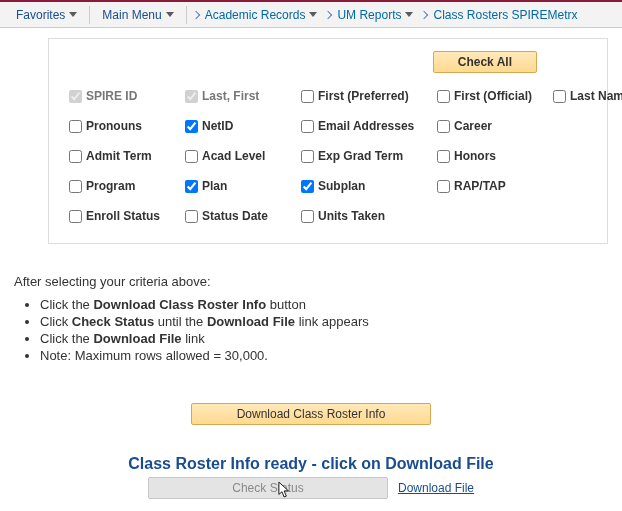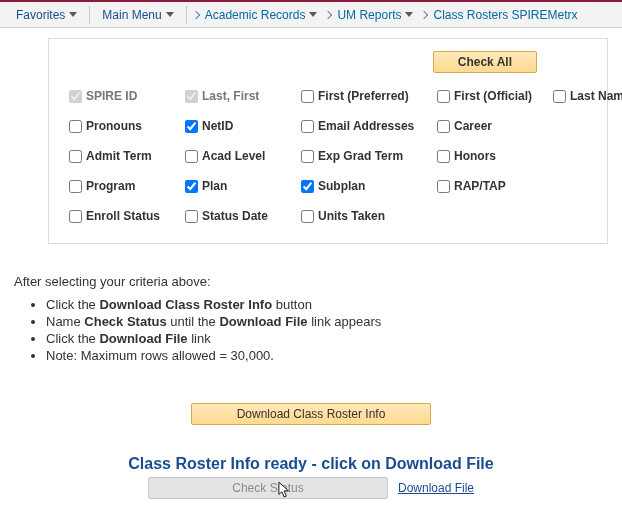--- a/index.html
+++ b/index.html
@@ -121,21 +121,21 @@
     width: 13px; height: 13px;
   }
   .cb.bold { font-weight: bold; }
   .cb.disabled { color: #777; }
   .instructions {
     margin: 30px 0 0 14px;
     font-size: 13px;
   }
   .instructions p { margin: 0 0 8px 0; }
   .instructions ul { margin: 0 0 0 22px; padding: 0; }
-  .instructions li { margin: 2px 10px; }
+  .instructions li { margin: 2px 4px; }
   .action-area {
     margin-top: 40px;
     text-align: center;
   }
   .status-msg {
     color: #1a4d8f;
     font-weight: bold;
     font-size: 16px;
     margin-bottom: 4px;
   }
@@ -284,21 +284,21 @@
   </div>
 </div>
 
 <div class="instructions">
   <p>After selecting your criteria above:</p>
   <ul>
     <li>
       <span>Click the </span><b>Download Class Roster Info</b><span> button</span>
     </li>
     <li>
-      <span>Name </span><b>Check Status</b><span> until the </span><b>Download File</b><span> link appears</span>
+      <span>Click </span><b>Check Status</b><span> until the </span><b>Download File</b><span> link appears</span>
     </li>
     <li>
       <span>Click the </span><b>Download File</b><span> link</span>
     </li>
     <li>Note: Maximum rows allowed = 30,000.</li>
   </ul>
 </div>
 
 <div class="action-area">
   <button class="btn-orange-wide">Download Class Roster Info</button>

